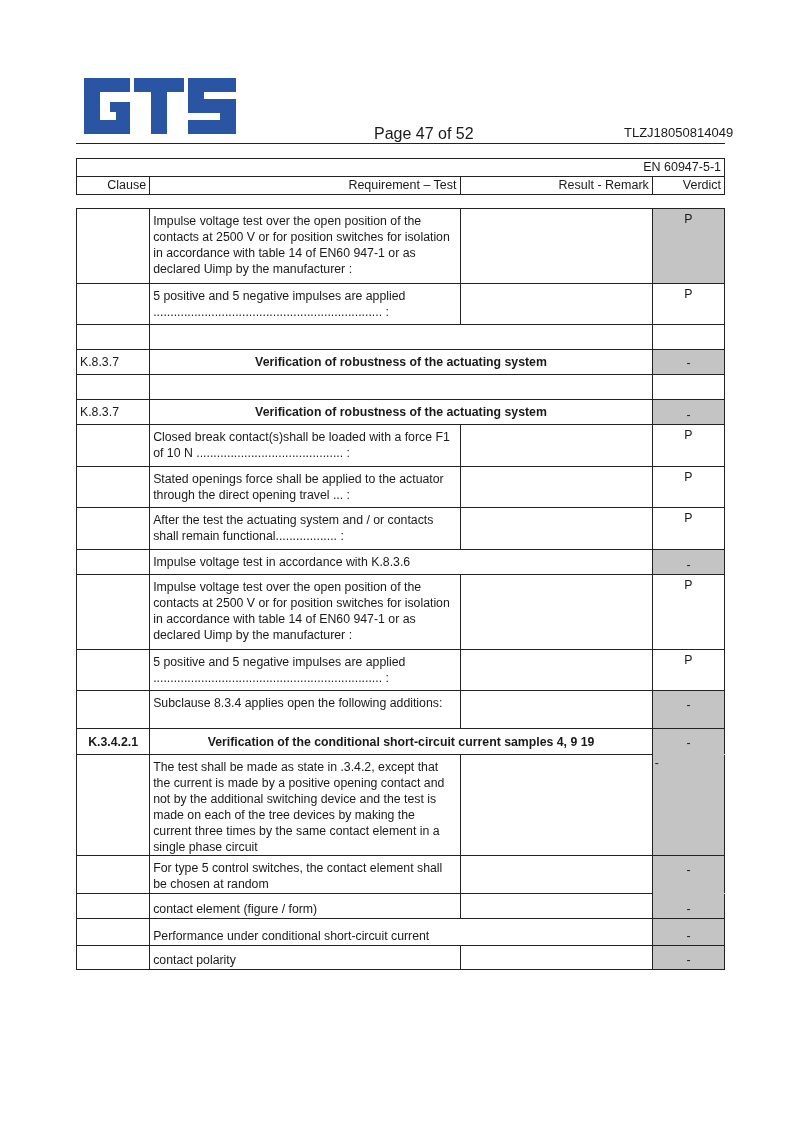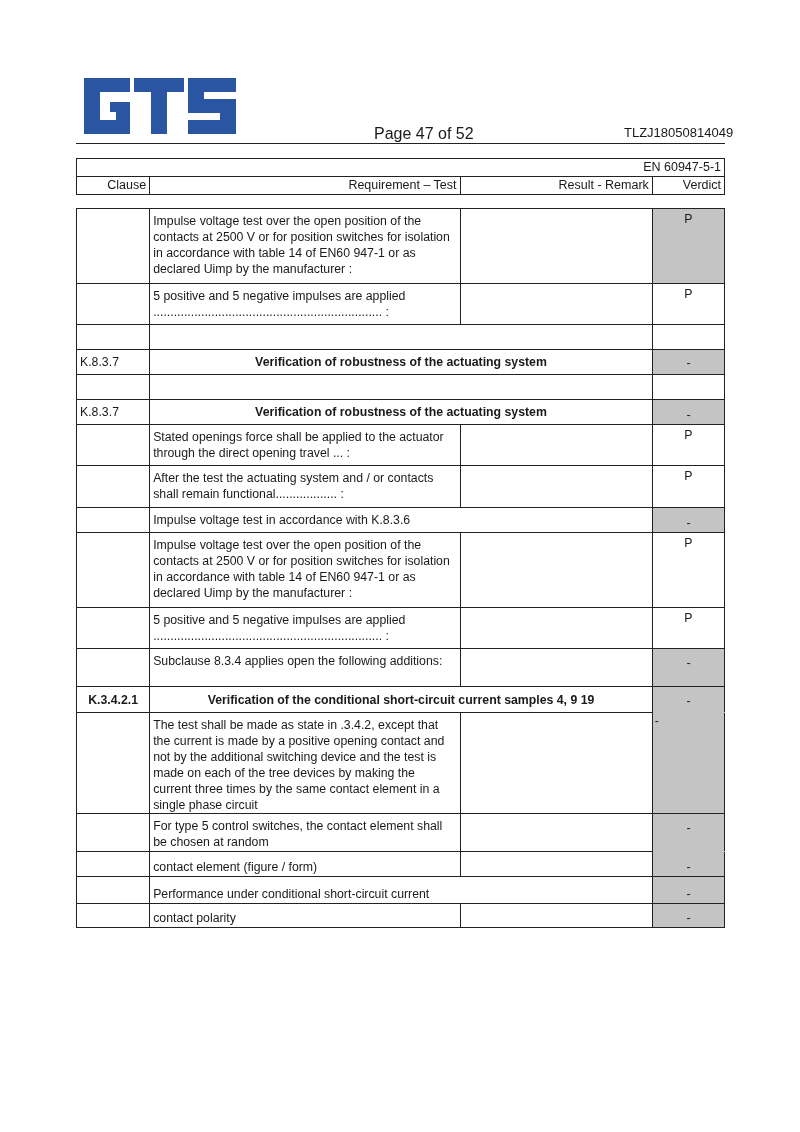--- a/index.html
+++ b/index.html
@@ -98,20 +98,26 @@
   <tr style="height:25px">
     <td></td>
     <td colspan="2"></td>
     <td class="verdict"></td>
   </tr>
   <tr style="height:25px">
     <td class="mid">K.8.3.7</td>
     <td colspan="2" class="mid bold">Verification of robustness of the actuating system</td>
     <td class="verdict gray bot">-</td>
   </tr>
+  <tr style="height:42px">
+    <td></td>
+    <td class="txt">Closed break contact(s)shall be loaded with a force F1 of 10 N ........................................... :</td>
+    <td></td>
+    <td class="verdict">P</td>
+  </tr>
   <tr style="height:41px">
     <td></td>
     <td class="txt">Stated openings force shall be applied to the actuator through the direct opening travel ... :</td>
     <td></td>
     <td class="verdict">P</td>
   </tr>
   <tr style="height:42px">
     <td></td>
     <td class="txt">After the test the actuating system and / or contacts shall remain functional.................. :</td>
     <td></td>

